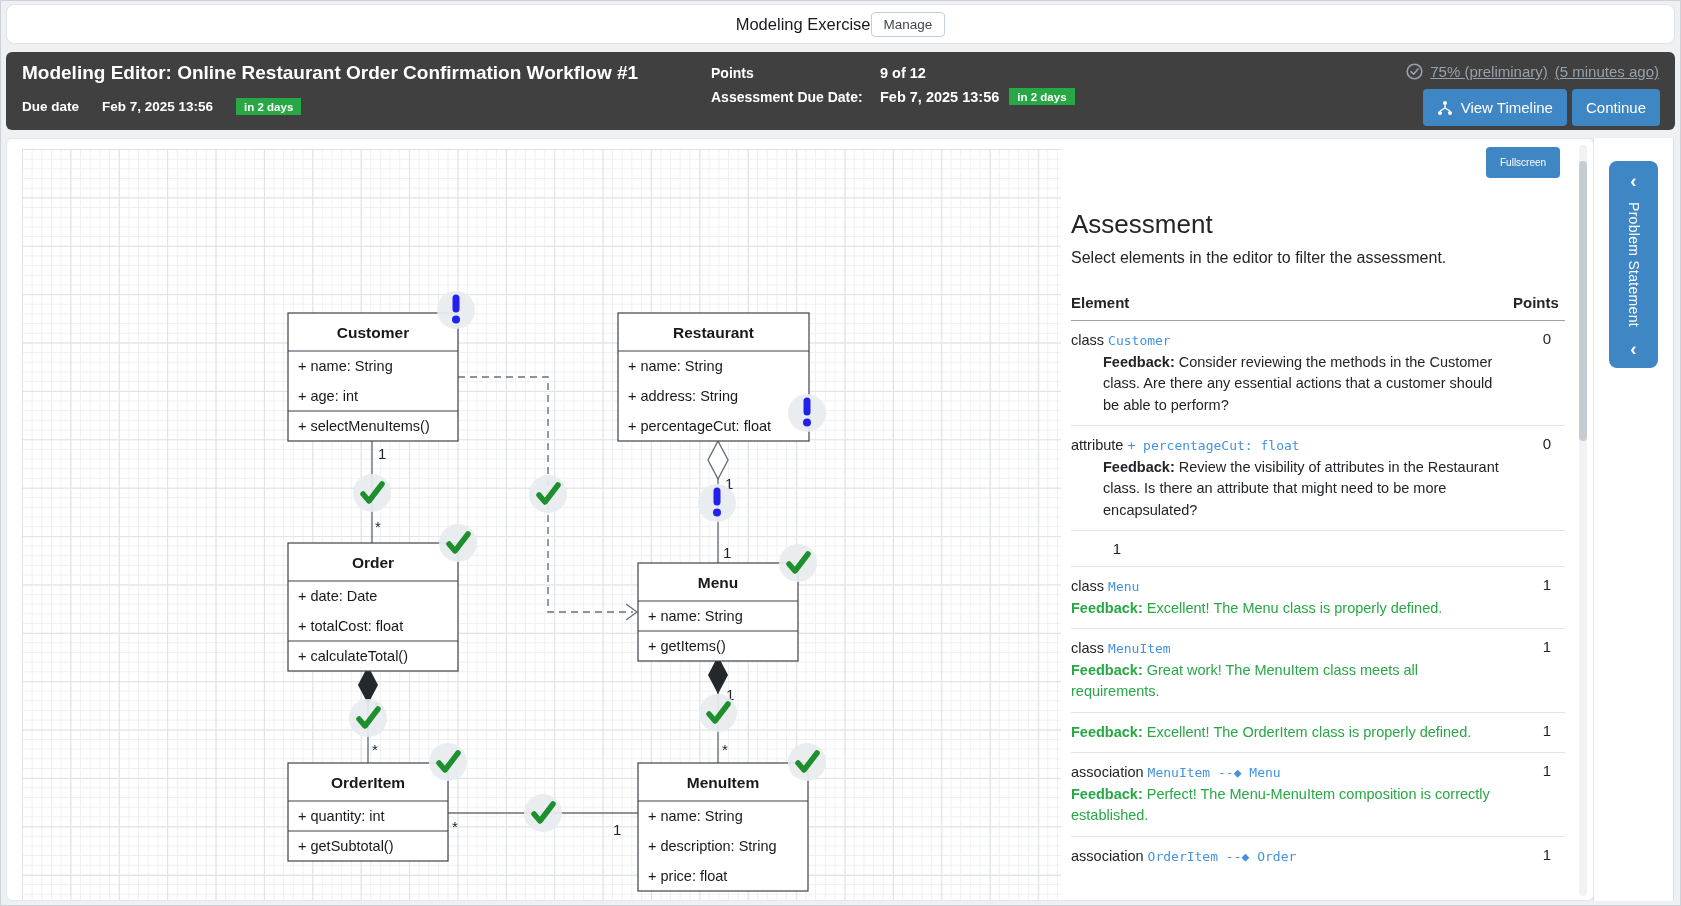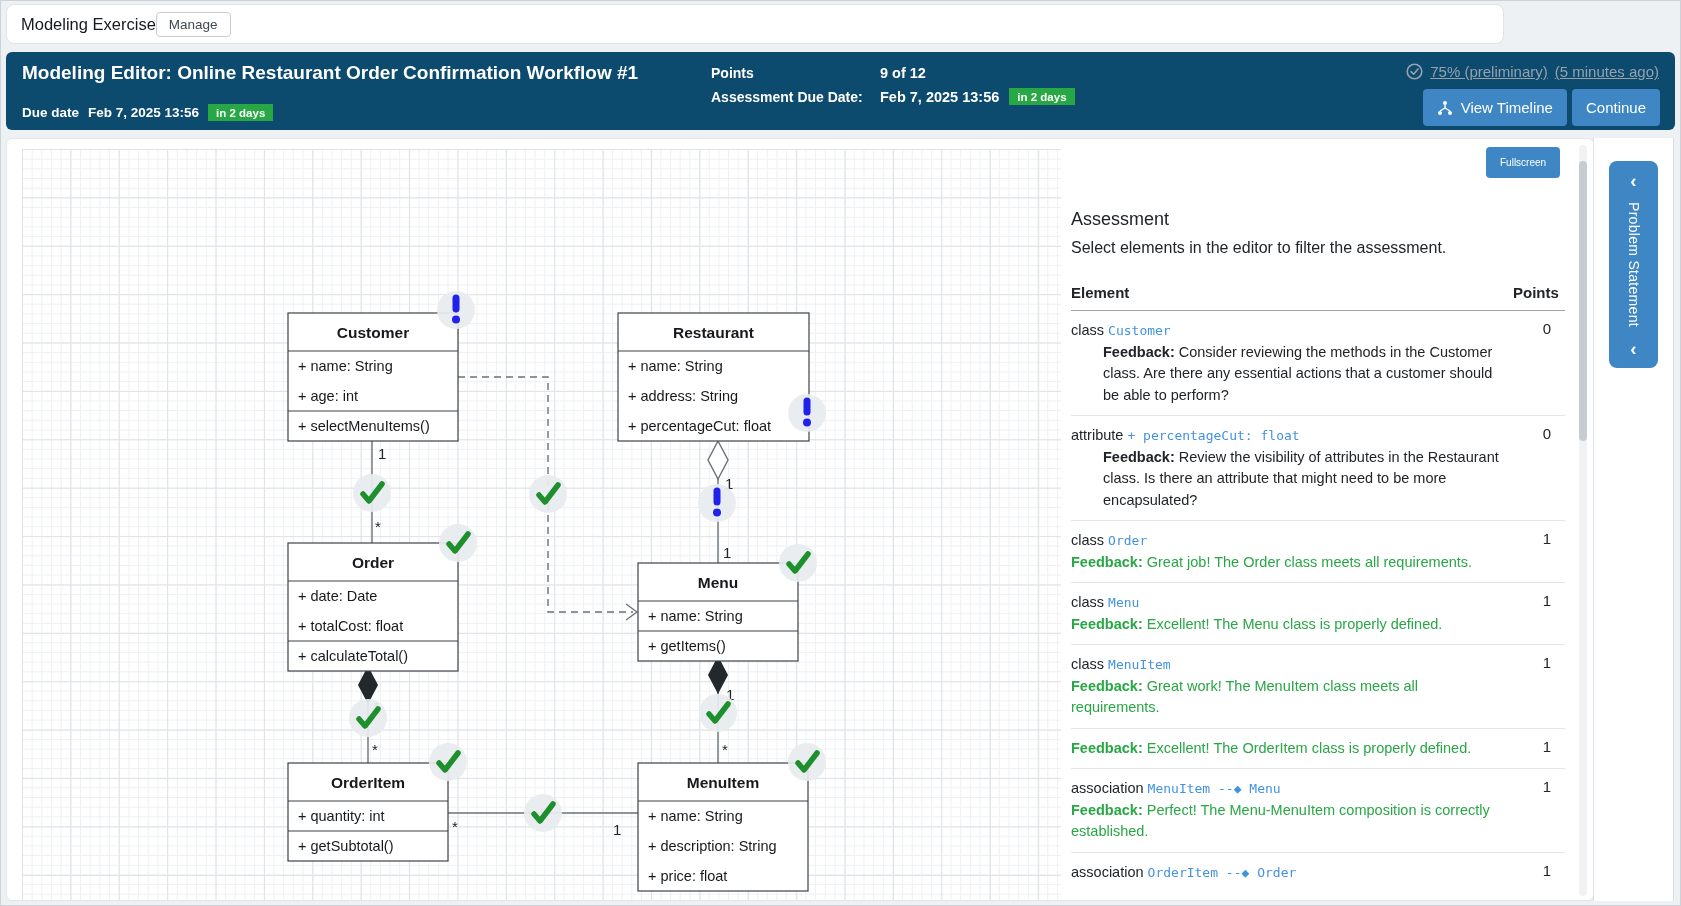--- a/index.html
+++ b/index.html
@@ -1,32 +1,32 @@
 <!DOCTYPE html>
 <html><head>
 <meta charset="utf-8">
 <style>
   * { margin:0; padding:0; box-sizing:border-box; }
   html,body { width:1681px; height:906px; overflow:hidden; }
   body { font-family:"Liberation Sans", sans-serif; background:#eef1f4; position:relative; }
   .page { position:absolute; inset:0; outline:1px solid #ccd2d8; outline-offset:-1px; }
 
   
-  .topbar { position:absolute; left:6px; top:4px; width:1498px; height:40px; background:#fff;
+  .topbar { position:absolute; left:6px; top:4px; width:1669px; height:40px; background:#fff;
             border:1px solid #e0e4e8; border-radius:8px; display:flex; align-items:center;
-            justify-content:flex-start; padding:0 14px; }
+            justify-content:center; padding:0 14px; }
   .topbar-title { font-size:16.5px; color:#16191d; }
   .btn-outline { background:#fff; border:1px solid #c8ced5; border-radius:4px; color:#3f474f;
                  font-size:13.5px; padding:4px 12px; cursor:pointer; }
 
   
-  .hdr { position:absolute; left:6px; top:52px; width:1669px; height:78px; background:#0c4a6e;
+  .hdr { position:absolute; left:6px; top:52px; width:1669px; height:78px; background:#404040;
          border-radius:6px; color:#fff; }
   .hdr-title { position:absolute; left:16px; top:10px; font-size:19px; font-weight:700; }
-  .hdr-due { position:absolute; left:16px; top:52px; display:flex; align-items:center; gap:9px; }
+  .hdr-due { position:absolute; left:16px; top:46px; display:flex; align-items:center; gap:23px; }
   .hdr-due .lbl { font-size:13.5px; font-weight:700; }
   .hdr-due .val { font-size:13.5px; font-weight:600; }
   .badge { background:#28a745; color:#fff; font-size:11.5px; font-weight:700; border-radius:0;
            padding:2.5px 8px; white-space:nowrap; }
   .hdr-grid { position:absolute; left:705px; top:13px; display:grid;
               grid-template-columns:169px auto; row-gap:7px; align-items:center; }
   .hdr-grid .lbl { font-size:14px; font-weight:700; }
   .hdr-grid .val { font-size:14.5px; font-weight:600; display:flex; align-items:center; gap:10px; }
   .hdr-result { position:absolute; right:16px; top:11px; display:flex; align-items:flex-end; gap:7px;
                 color:#95a1ad; font-size:15px; }
@@ -44,21 +44,21 @@
               linear-gradient(to right,#dfe3e6 1px,transparent 1px),
               linear-gradient(to bottom,#dfe3e6 1px,transparent 1px),
               linear-gradient(to right,#eef0f2 1px,transparent 1px),
               linear-gradient(to bottom,#eef0f2 1px,transparent 1px);
             background-size:48.4px 48.4px,48.4px 48.4px,9.68px 9.68px,9.68px 9.68px; }
   .canvas svg { position:absolute; left:0; top:0; }
   .fullscreen-btn { position:absolute; left:1479px; top:8px; padding:10px 14px; font-size:10px; }
 
   
   .assessment { position:absolute; left:1064px; top:70px; width:494px; color:#212529; }
-  .as-title { font-size:18px; font-weight:400; }
+  .as-title { font-size:26px; font-weight:400; }
   .as-sub { font-size:16px; margin-top:9px; }
   .as-head { display:flex; margin-top:27px; padding-bottom:9px; border-bottom:1px solid #9aa3ab;
              font-size:15px; font-weight:700; }
   .as-head .c1 { flex:1; }
   .as-head .c2 { width:52px; text-align:right; padding-right:14px; }
   .as-row { display:flex; padding:9px 0; border-bottom:1px solid #e2e5e8; cursor:pointer; }
   .as-row:last-child { border-bottom:none; }
   .as-cell { flex:1; max-width:430px; font-size:14.5px; line-height:21.5px; }
   .as-points { width:64px; text-align:right; padding-right:14px; font-size:15px; }
   .as-kind { color:#212529; }
@@ -277,24 +277,20 @@
             <div class="as-points">0</div>
           </div>
           <div class="as-row">
             <div class="as-cell">
               <div><span class="as-kind">attribute </span><span class="mono-ref">+ percentageCut: float</span></div>
               <div class="fb neutral"><b>Feedback:</b> Review the visibility of attributes in the Restaurant class. Is there an attribute that might need to be more encapsulated?</div>
             </div>
             <div class="as-points">0</div>
           </div>
           <div class="as-row">
-            <div class="as-cell">
-              <div><span class="as-kind">class </span><span class="mono-ref">Order</span></div>
-              <div class="fb positive"><b>Feedback:</b> Great job! The Order class meets all requirements.</div>
-            </div>
             <div class="as-points">1</div>
           </div>
           <div class="as-row">
             <div class="as-cell">
               <div><span class="as-kind">class </span><span class="mono-ref">Menu</span></div>
               <div class="fb positive"><b>Feedback:</b> Excellent! The Menu class is properly defined.</div>
             </div>
             <div class="as-points">1</div>
           </div>
           <div class="as-row">

